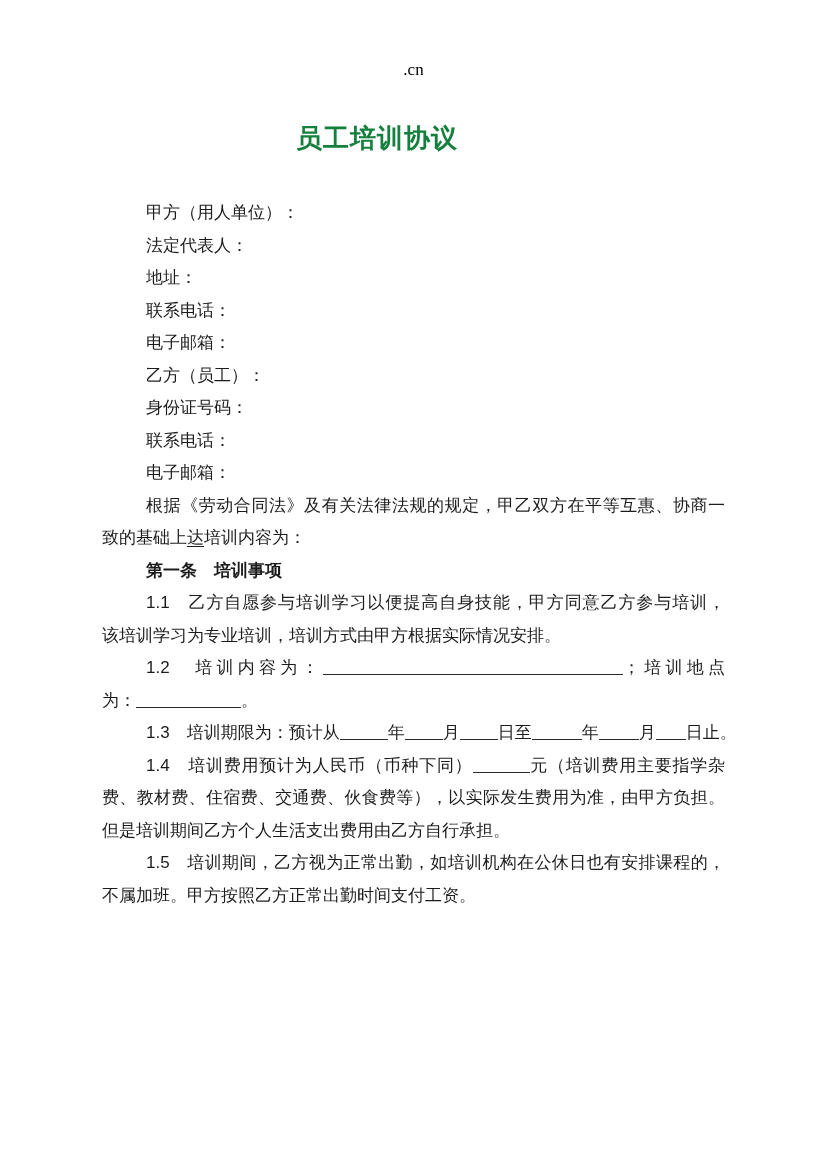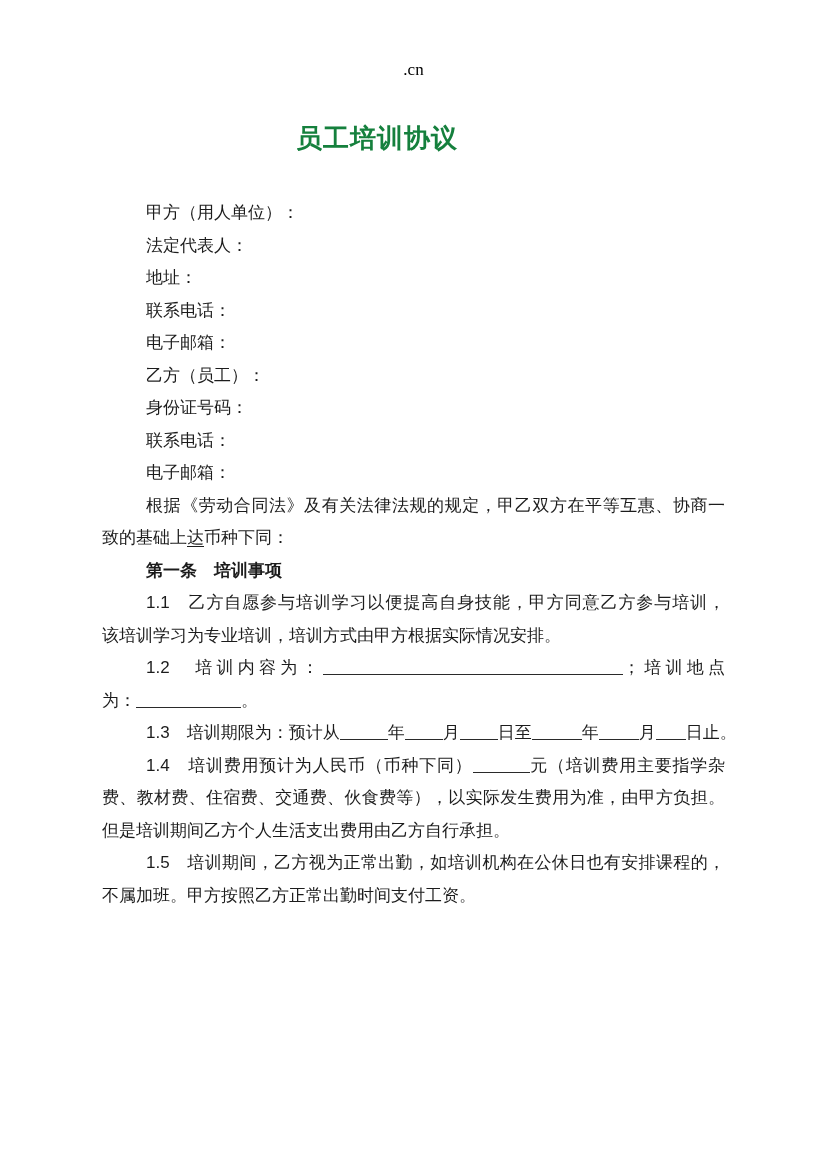--- a/index.html
+++ b/index.html
@@ -62,21 +62,21 @@
       <div class="line indent"><span>甲方（用人单位）：</span></div>
       <div class="line indent"><span>法定代表人：</span></div>
       <div class="line indent"><span>地址：</span></div>
       <div class="line indent"><span>联系电话：</span></div>
       <div class="line indent"><span>电子邮箱：</span></div>
       <div class="line indent"><span>乙方（员工）：</span></div>
       <div class="line indent"><span>身份证号码：</span></div>
       <div class="line indent"><span>联系电话：</span></div>
       <div class="line indent"><span>电子邮箱：</span></div>
       <div class="line indent justify"><span>根据《劳动合同法》及有关法律法规的规定，甲乙双方在平等互惠、协商一</span></div>
-      <div class="line"><span>致的基础上</span><span class="u">达</span><span>币种下同：</span></div>
+      <div class="line"><span>致的基础上</span><span class="u">达</span><span>培训内容为：</span></div>
       <div class="line indent bold"><span>第一条　培训事项</span></div>
       <div class="line indent justify"><span>1.1　乙方自愿参与培训学习以便提高自身技能，甲方同意乙方参与培训，</span></div>
       <div class="line"><span>该培训学习为专业培训，培训方式由甲方根据实际情况安排。</span></div>
       <div class="line indent justify"><span>1.2　培训内容为：</span><span class="blank" style="width: 300px;"></span><span>；培训地点</span></div>
       <div class="line"><span>为：</span><span class="blank" style="width: 105px;"></span><span>。</span></div>
       <div class="line indent"><span>1.3　培训期限为：预计从</span><span class="blank" style="width: 48px;"></span><span>年</span><span class="blank" style="width: 38px;"></span><span>月</span><span class="blank" style="width: 38px;"></span><span>日至</span><span class="blank" style="width: 50px;"></span><span>年</span><span class="blank" style="width: 40px;"></span><span>月</span><span class="blank" style="width: 30px;"></span><span>日止。</span></div>
       <div class="line indent justify"><span>1.4　培训费用预计为人民币（币种下同）</span><span class="blank" style="width: 57px;"></span><span>元（培训费用主要指学杂</span></div>
       <div class="line justify"><span>费、教材费、住宿费、交通费、伙食费等），以实际发生费用为准，由甲方负担。</span></div>
       <div class="line"><span>但是培训期间乙方个人生活支出费用由乙方自行承担。</span></div>
       <div class="line indent justify"><span>1.5　培训期间，乙方视为正常出勤，如培训机构在公休日也有安排课程的，</span></div>

